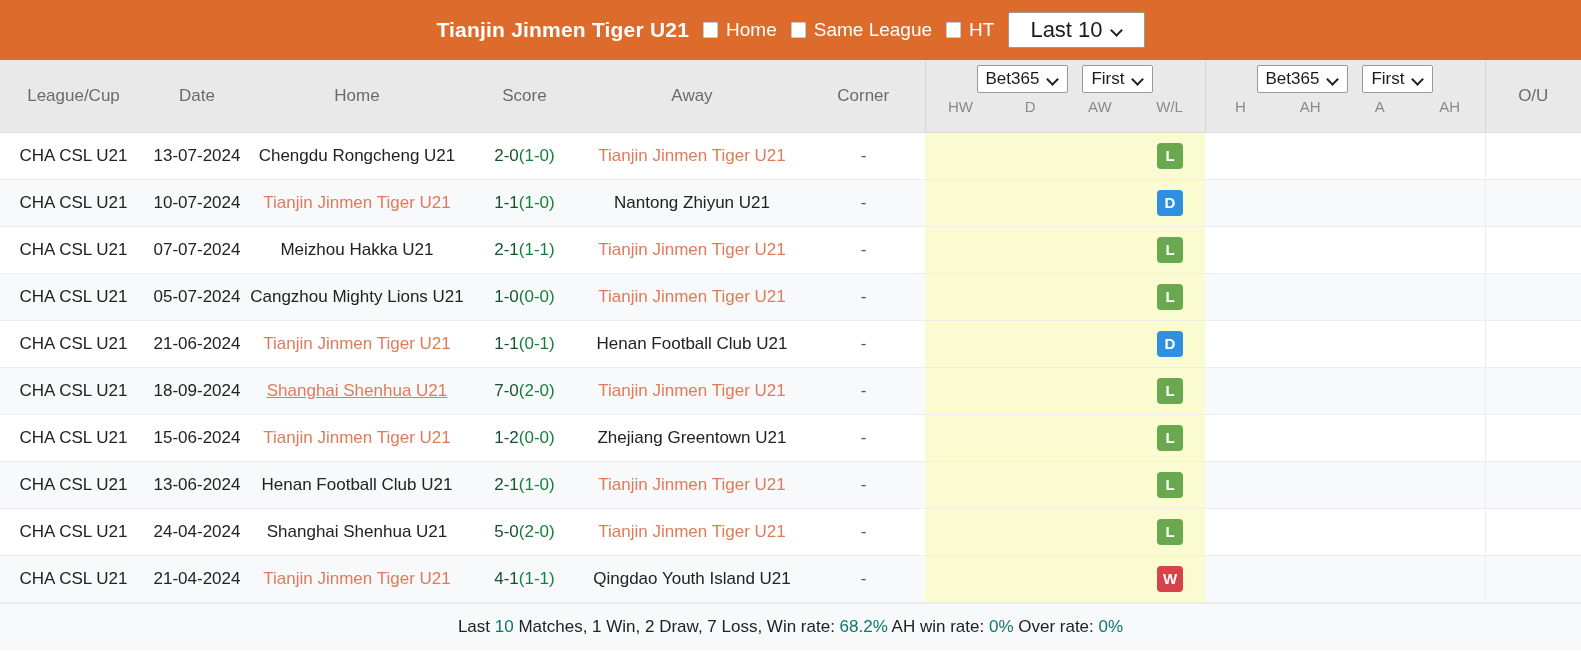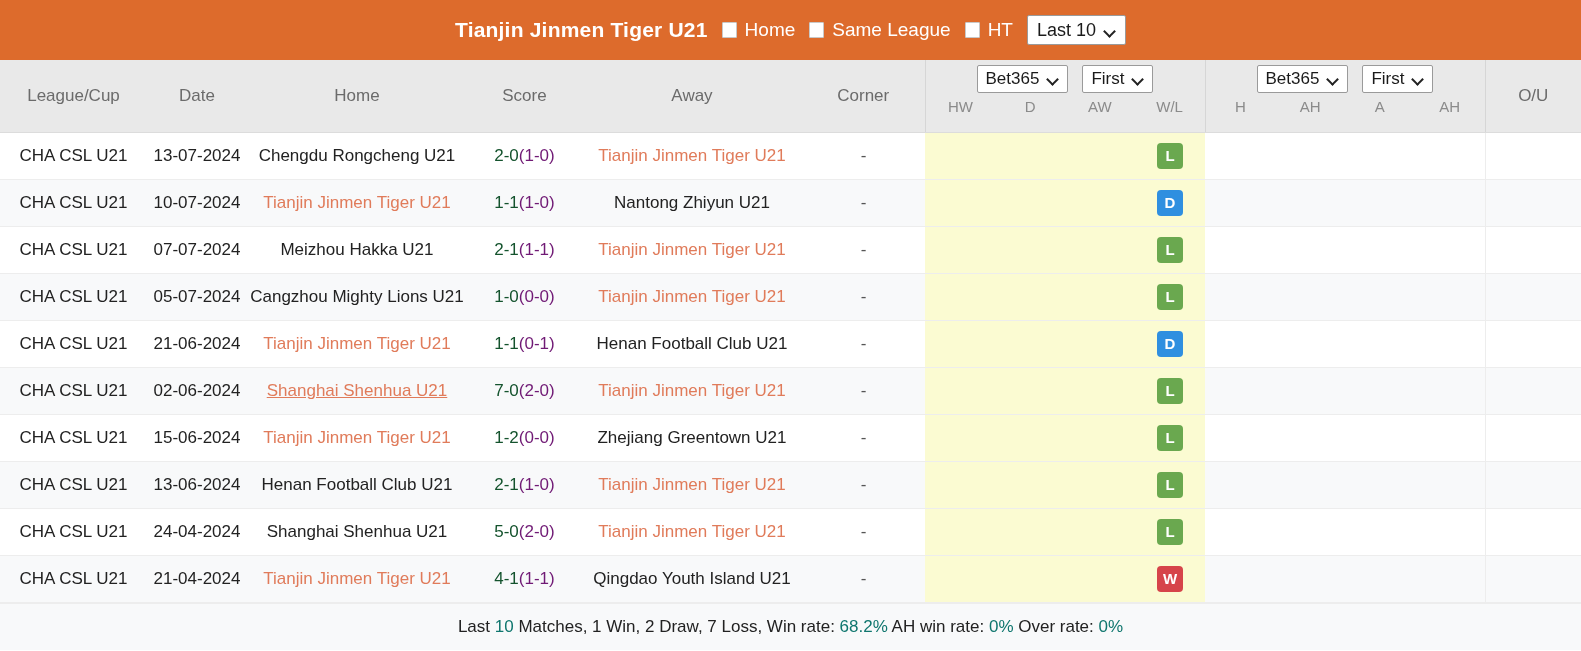--- a/index.html
+++ b/index.html
@@ -70,21 +70,21 @@
   }
   .sel .caret::before {
     content: "";
     position: absolute;
     left: 0; top: 0;
     width: 7px; height: 7px;
     border-right: 2px solid #222;
     border-bottom: 2px solid #222;
     transform: rotate(45deg);
   }
-  .sel-last10 { font-size: 18px; padding: 4px 9px; }
+  .sel-last10 { font-size: 22px; padding: 4px 21px; }
 
   
   table.matches {
     width: 1581px;
     border-collapse: collapse;
     table-layout: fixed;
   }
   table.matches th, table.matches td {
     padding: 0;
     font-weight: normal;
@@ -133,21 +133,21 @@
     vertical-align: middle;
     height: 47px;
   }
   tbody td.odds-cell { background: #fbfbd2 !important; }
   tbody td.wl-cell   { background: #fbfbd2 !important; }
   tbody td.ou-cell   { border-left: 1px solid #ededed; }
 
   .team-hl { color: #e07b5a; }
   .team-underline { color: #e07b5a; text-decoration: underline; }
   .score-main { color: #14532d; }
-  .score-ht { color: #701a75; }
+  .score-ht { color: #15803d; }
   .dash { color: #555555; }
 
   .badge {
     display: inline-block;
     width: 26px; height: 26px;
     line-height: 26px;
     border-radius: 4px;
     color: #ffffff;
     font-size: 15px;
     font-weight: bold;
@@ -354,21 +354,21 @@
           <td class="odds-cell"></td>
           <td class="wl-cell"><span class="badge badge-D">D</span></td>
           <td class=""></td>
           <td class=""></td>
           <td class=""></td>
           <td class=""></td>
           <td class="ou-cell"></td>
         </tr>
         <tr class="even">
           <td class=""><span>CHA CSL U21</span></td>
-          <td class=""><span>02-06-2024</span></td>
+          <td class=""><span>18-09-2024</span></td>
           <td><span class="team-underline">Shanghai Shenhua U21</span></td>
           <td class=""><span class="score-main">7-0</span><span class="score-ht">(2-0)</span></td>
           <td><span class="team-hl">Tianjin Jinmen Tiger U21</span></td>
           <td class=""><span class="dash">-</span></td>
           <td class="odds-cell"></td>
           <td class="odds-cell"></td>
           <td class="odds-cell"></td>
           <td class="wl-cell"><span class="badge badge-L">L</span></td>
           <td class=""></td>
           <td class=""></td>

